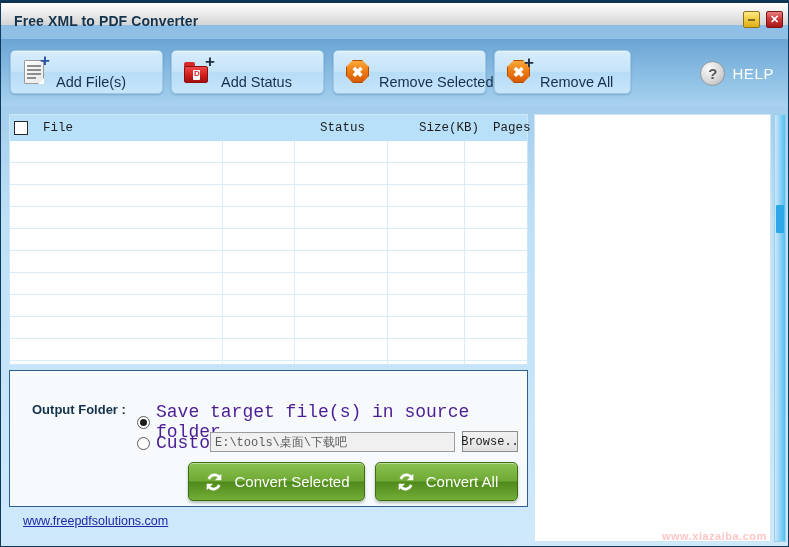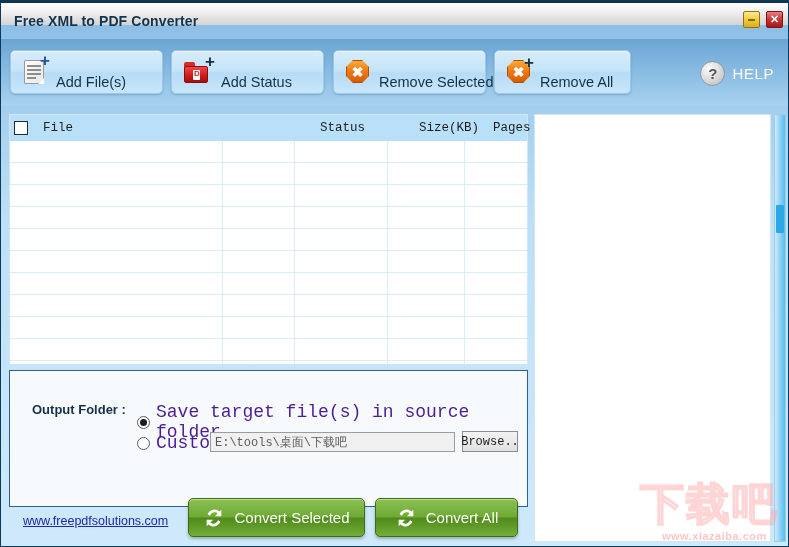--- a/index.html
+++ b/index.html
@@ -236,21 +236,20 @@
 
   
   .cbtn {
     position: absolute; top: 461px; height: 39px;
     border-radius: 5px;
     background: linear-gradient(180deg,#8cc152 0%, #6faa34 48%, #4f8a1c 52%, #73ae37 100%);
     border: 1px solid #3f6d16;
     box-shadow: 0 1px 0 rgba(255,255,255,0.45) inset, 0 2px 3px rgba(20,50,10,0.3);
     display: flex; align-items: center; justify-content: center; gap: 9px;
     cursor: pointer;
-    margin-top: 36px;
   }
   #cv-sel { left: 187px; width: 177px; }
   #cv-all { left: 374px; width: 143px; }
   .cbtn .ctxt { font-size: 15px; color: #ffffff; }
   .ic-refresh { width: 22px; height: 22px; position: relative; flex: 0 0 auto; }
   .ic-refresh svg { display: block; }
 
   
   #weblink {
     position: absolute; left: 22px; top: 513px;
@@ -405,17 +404,16 @@
         <path d="M5 8 A8 8 0 0 1 18 5 L20 3 L20 10 L13 10 L16 7 A5.5 5.5 0 0 0 7.5 9.5 Z" fill="#ffffff"></path>
         <path d="M19 16 A8 8 0 0 1 6 19 L4 21 L4 14 L11 14 L8 17 A5.5 5.5 0 0 0 16.5 14.5 Z" fill="#ffffff"></path>
       </svg>
     </span>
     <span class="ctxt">Convert All</span>
   </div>
 
   <a id="weblink" href="#">www.freepdfsolutions.com</a>
 
   <div id="watermark">
-    <div class="wm-cn">下载吧</div>
     <div class="wm-url">www.xiazaiba.com</div>
   </div>
 
 </div>
 
 </body></html>

